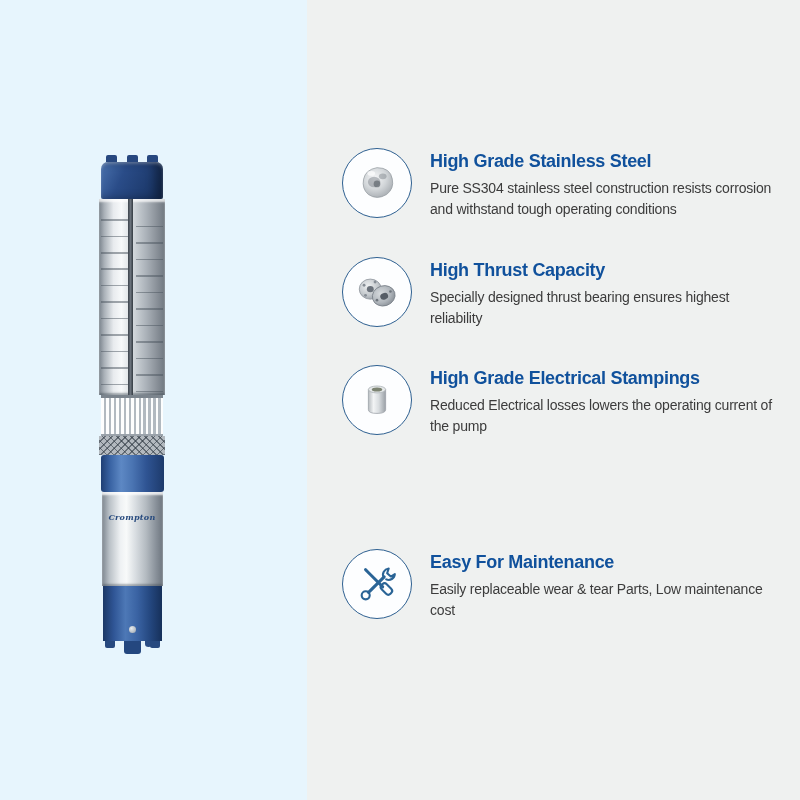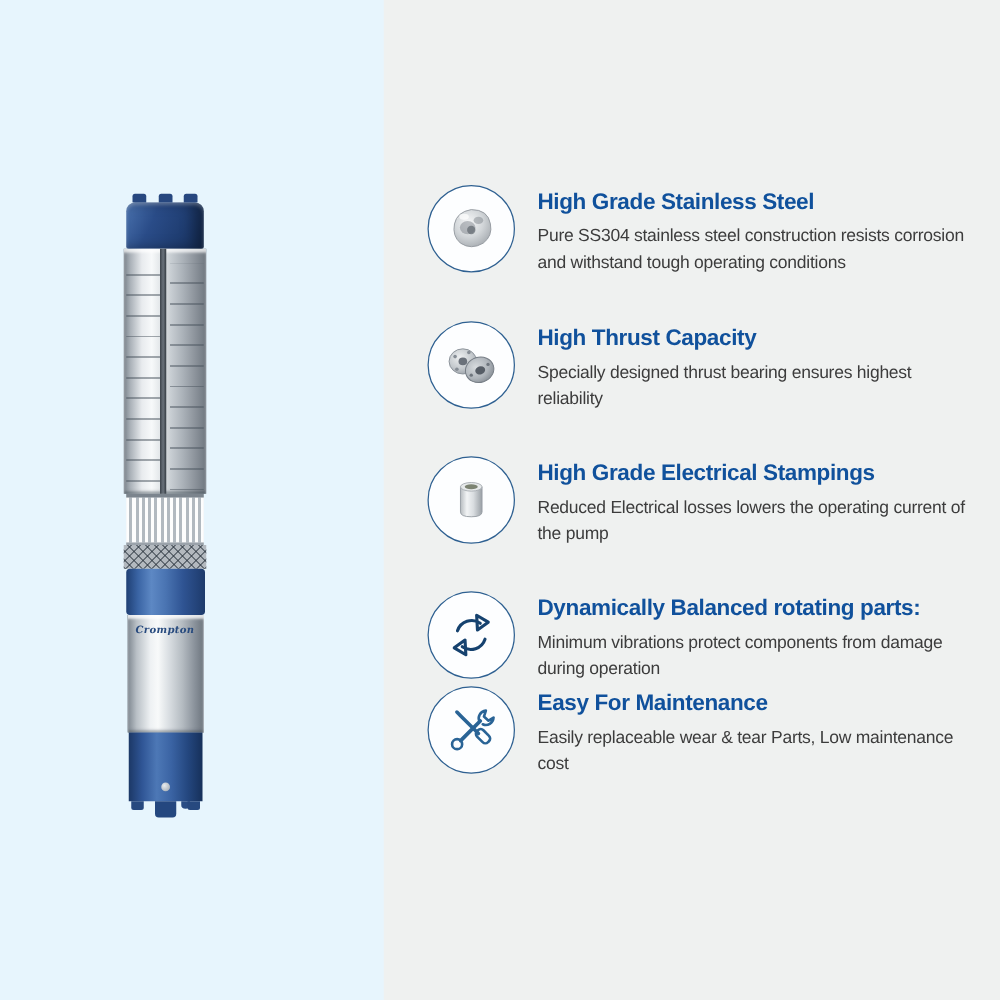--- a/index.html
+++ b/index.html
@@ -26,21 +26,21 @@
   .pump-valve{width:62px;height:36px;margin:0 auto;border-top:3px solid #7b848d;border-bottom:2px solid #9aa2aa;
     background:repeating-linear-gradient(90deg,rgba(255,255,255,.95) 0 2.5px,rgba(140,150,160,.55) 2.5px 5px),#dfe4e7;}
   .pump-mesh{width:66px;height:19px;background:#b3b9bf;
     background-image:repeating-linear-gradient(45deg,rgba(40,50,60,.55) 0 1.2px,transparent 1.2px 5px),
                      repeating-linear-gradient(-45deg,rgba(40,50,60,.55) 0 1.2px,transparent 1.2px 5px);}
   .pump-coupling{width:63px;height:37px;margin:0 auto;border-radius:3px;
     background:linear-gradient(90deg,#1f3f74 0%,#3a64a4 15%,#5d88c4 32%,#4a74b2 50%,#2f5493 72%,#1d3a6b 100%);}
   .pump-motor{width:61px;height:94px;margin:0 auto;
     background:linear-gradient(90deg,#7c858e 0%,#b9c0c6 12%,#eef1f3 30%,#f8fafa 40%,#d8dde1 55%,#b4bbc1 72%,#8a929b 88%,#6d757e 100%);
     box-shadow:inset 0 3px 2px rgba(255,255,255,.8), inset 0 -2px 2px rgba(60,70,80,.4);}
-  .pump-brand{display:block;padding-top:6px;text-align:center;
+  .pump-brand{display:block;padding-top:20px;text-align:center;
     font:italic bold 8px "DejaVu Serif",serif;color:#274a7e;letter-spacing:.3px;}
   .pump-bottom{position:relative;width:59px;height:55px;margin:0 auto;
     background:linear-gradient(90deg,#1c3866 0%,#2f5595 18%,#4d78b6 38%,#3a63a3 58%,#24477f 80%,#16305a 100%);}
   .pump-bolt{position:absolute;left:26px;bottom:8px;width:7px;height:7px;border-radius:50%;
     background:radial-gradient(circle at 35% 35%,#e8ecef,#9aa3ac);}
   .pump-feet{position:relative;width:59px;height:13px;margin:0 auto;}
   .pump-feet .foot-center{position:absolute;left:21px;top:0;width:17px;height:13px;background:#24477f;border-radius:0 0 3px 3px;}
   .pump-feet .tab-left{position:absolute;left:2px;top:0;width:10px;height:7px;background:#27497f;border-radius:0 0 2px 2px;}
   .pump-feet .tab-right{position:absolute;right:2px;top:0;width:10px;height:7px;background:#27497f;border-radius:0 0 2px 2px;}
   .pump-feet .bump{position:absolute;left:42px;top:0;width:7px;height:6px;background:#2a4d85;border-radius:0 0 50% 50%;}
@@ -159,34 +159,20 @@
         <ellipse cx="24" cy="13" rx="9" ry="3.6" fill="#e6e9ea" stroke="#aab0b5" stroke-width="0.8"></ellipse>
         <ellipse cx="24" cy="13" rx="5.4" ry="2.1" fill="#7c8372"></ellipse>
       </svg>
     </div>
     <div class="feature-text">
       <h3>High Grade Electrical Stampings</h3>
       <p>Reduced Electrical losses lowers the operating current of the pump</p>
     </div>
   </div>
 
-  <div class="feature f4">
-    <div class="icon-circle">
-      <svg width="46" height="46" viewBox="0 0 48 48" fill="none" stroke="#16426f" stroke-width="2.6" stroke-linejoin="round" stroke-linecap="round">
-        <path d="M12.5 20.5 A 12.5 12.5 0 0 1 31.5 14.2"></path>
-        <path d="M28.5 7.5 L38.2 13.3 L29.2 19.8 Z"></path>
-        <path d="M35.5 27.5 A 12.5 12.5 0 0 1 16.5 33.8"></path>
-        <path d="M19.5 40.5 L9.8 34.7 L18.8 28.2 Z"></path>
-      </svg>
-    </div>
-    <div class="feature-text">
-      <h3>Dynamically Balanced rotating parts:</h3>
-      <p>Minimum vibrations protect components from damage during operation</p>
-    </div>
-  </div>
 
   <div class="feature f5">
     <div class="icon-circle">
       <svg width="46" height="46" viewBox="0 0 48 48" fill="none" stroke="#2a6496" stroke-width="2.2" stroke-linejoin="round" stroke-linecap="round">
         <path d="M12 9 l4.5 4.5 M14.2 11.2 L30 27" stroke-width="3"></path>
         <rect x="27.5" y="25.5" width="13" height="7.5" rx="3.2" transform="rotate(45 34 29)"></rect>
         <circle cx="12.2" cy="35.8" r="4.2"></circle>
         <path d="M15.2 32.8 L31.5 16.5" stroke-width="3.2"></path>
         <path d="M31 17 c-2.2-4 .6-8.6 5.2-9.2 l-1.6 5 3.8 3.4 4.2-2.6 c-.2 4.6-5 7.4-9 5.6"></path>
       </svg>

